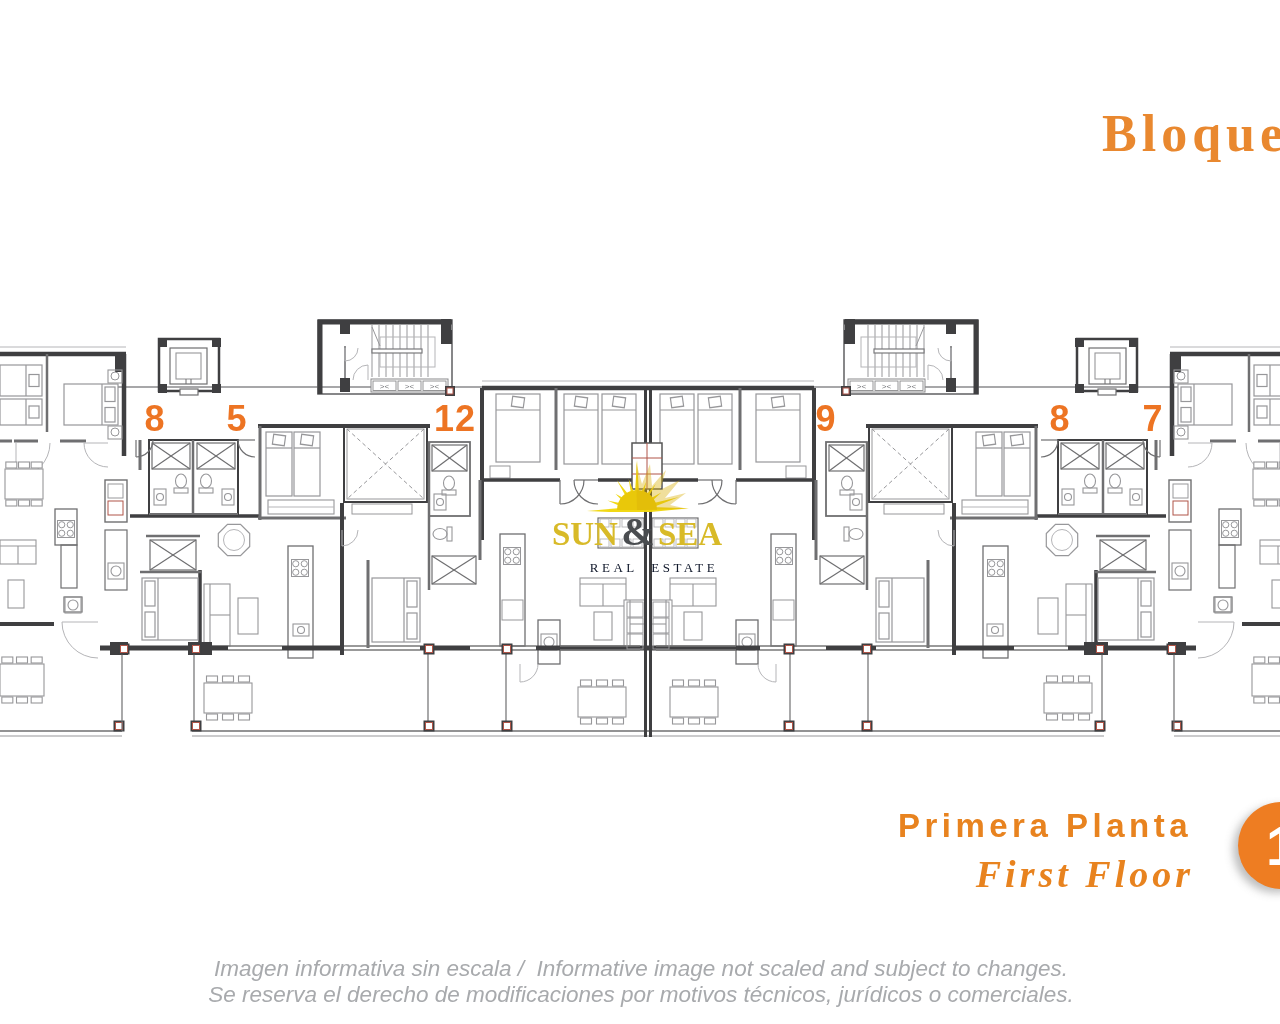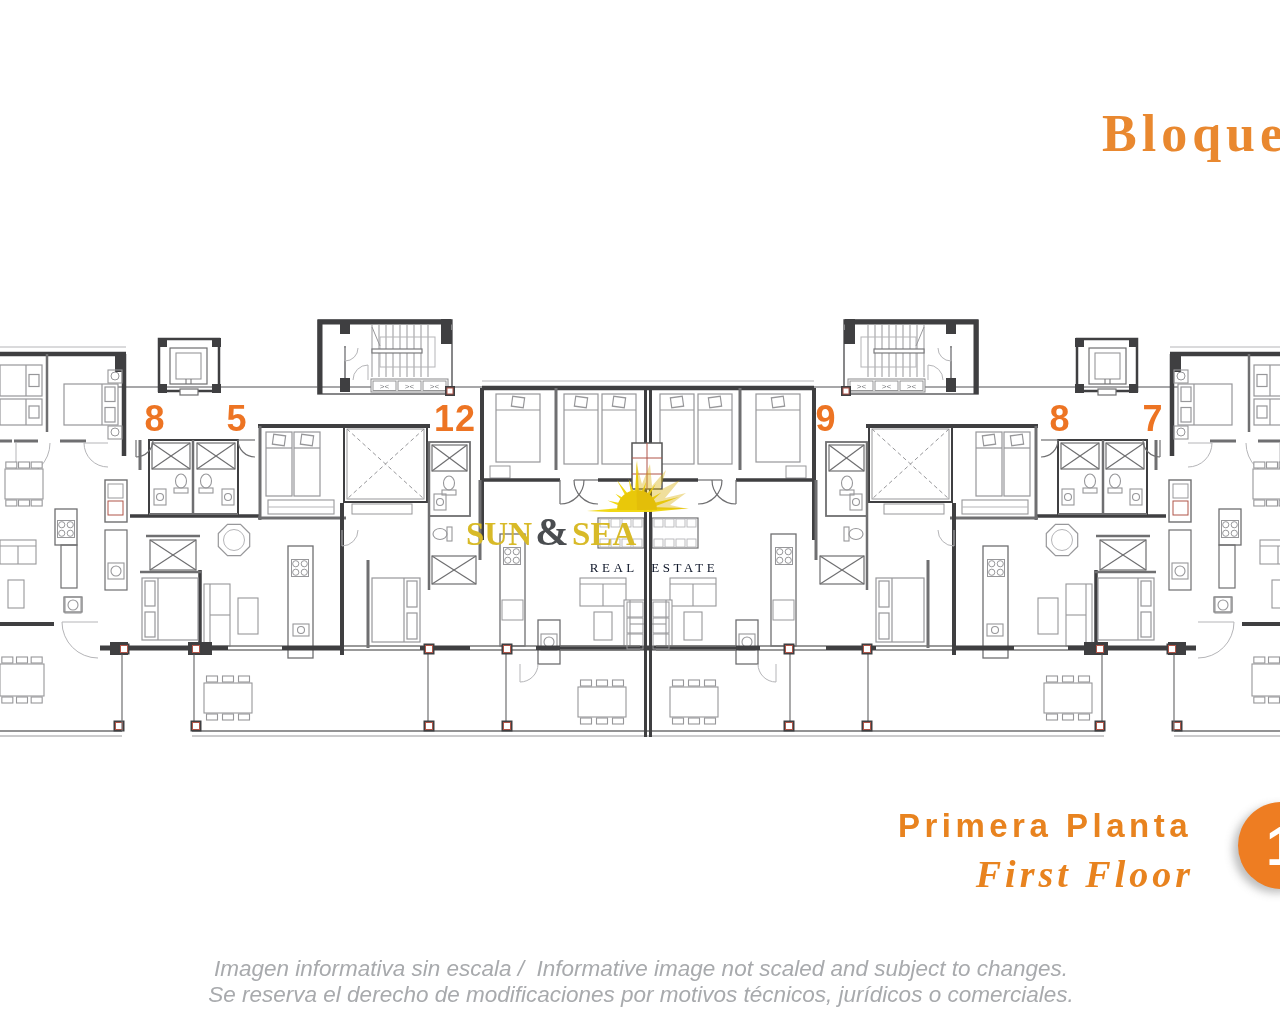--- a/index.html
+++ b/index.html
@@ -518,21 +518,21 @@
 <div class="abs" style="left:1102px;top:104px;font:bold 52px 'Liberation Serif',serif;color:#e9882f;letter-spacing:5px;font-weight:600;">Bloque&nbsp;1</div>
 
 <svg class="abs" style="left:585px;top:458px" width="104" height="54" viewBox="0 0 104 54" preserveAspectRatio="none">
 <g>
 <polygon fill="#f1d70f" opacity="0.98" points="38.3,54.7 2.0,52.9 38.2,49.8 38.2,49.6 22.5,42.4 39.4,45.9 39.8,45.2 30.4,35.8 42.1,42.1 42.6,41.6 31.9,22.2 45.9,39.4 46.5,39.1 43.7,21.1 50.3,38.1 49.8,38.2 52.0,2.0 54.2,38.2 54.4,38.2 61.3,23.5 58.1,39.4 58.6,39.6 70.8,26.1 61.7,41.9 62.1,42.3 76.3,34.4 64.4,45.4 64.6,45.9 94.1,39.1 65.9,50.1 65.7,49.1 104.0,50.2 65.9,53.9"></polygon>
 <path d="M32 52 A20 20 0 0 1 72 52 Z" fill="#e9c80a"></path>
 <polygon fill="#d9ae08" opacity="0.4" points="52,52 51,4 57,26 65,6 67,28 81,12 75,32 95,22 80,40 101,35 85,47 103,51"></polygon>
 </g>
 </svg>
 
-<div class="abs" style="left:466px;top:508px;width:320px;text-align:left;font:bold 33px 'Liberation Serif',serif;color:#d8ba28;">SUN<span style="color:#4a4d50;font-size:40px;"> &amp; </span>SEA</div>
+<div class="abs" style="left:477px;top:508px;width:320px;text-align:center;font:bold 33px 'Liberation Serif',serif;color:#d8ba28;">SUN<span style="color:#4a4d50;font-size:40px;"> &amp; </span>SEA</div>
 
 <div class="abs" style="left:477px;top:560px;width:322px;text-align:center;font:13px 'Liberation Serif',serif;color:#0f172a;letter-spacing:3.5px;padding-left:32px;">REAL&nbsp;&nbsp;ESTATE</div>
 
 <div class="abs" style="left:700px;top:852px;width:494px;text-align:right;font:italic bold 38px 'Liberation Serif',serif;color:#e8831f;letter-spacing:4px;">First Floor</div>
 
 <div class="abs" style="left:700px;top:807px;width:492px;text-align:right;font:bold 33px 'Liberation Sans',sans-serif;color:#e8831f;letter-spacing:4.5px;">Primera Planta</div>
 
 <div class="abs" style="left:1238px;top:802px;width:87px;height:87px;border-radius:50%;background:#ee7d22;color:#fff;font:bold 56px 'Liberation Sans',sans-serif;text-align:center;line-height:87px;box-shadow:-5px 4px 8px rgba(110,110,110,0.45);">1</div>
 
 <div class="abs" style="left:0;top:956px;width:1282px;text-align:center;font:italic 22.5px 'Liberation Sans',sans-serif;color:#a8aaad;">Imagen informativa sin escala /&nbsp; Informative image not scaled and subject to changes.</div>

